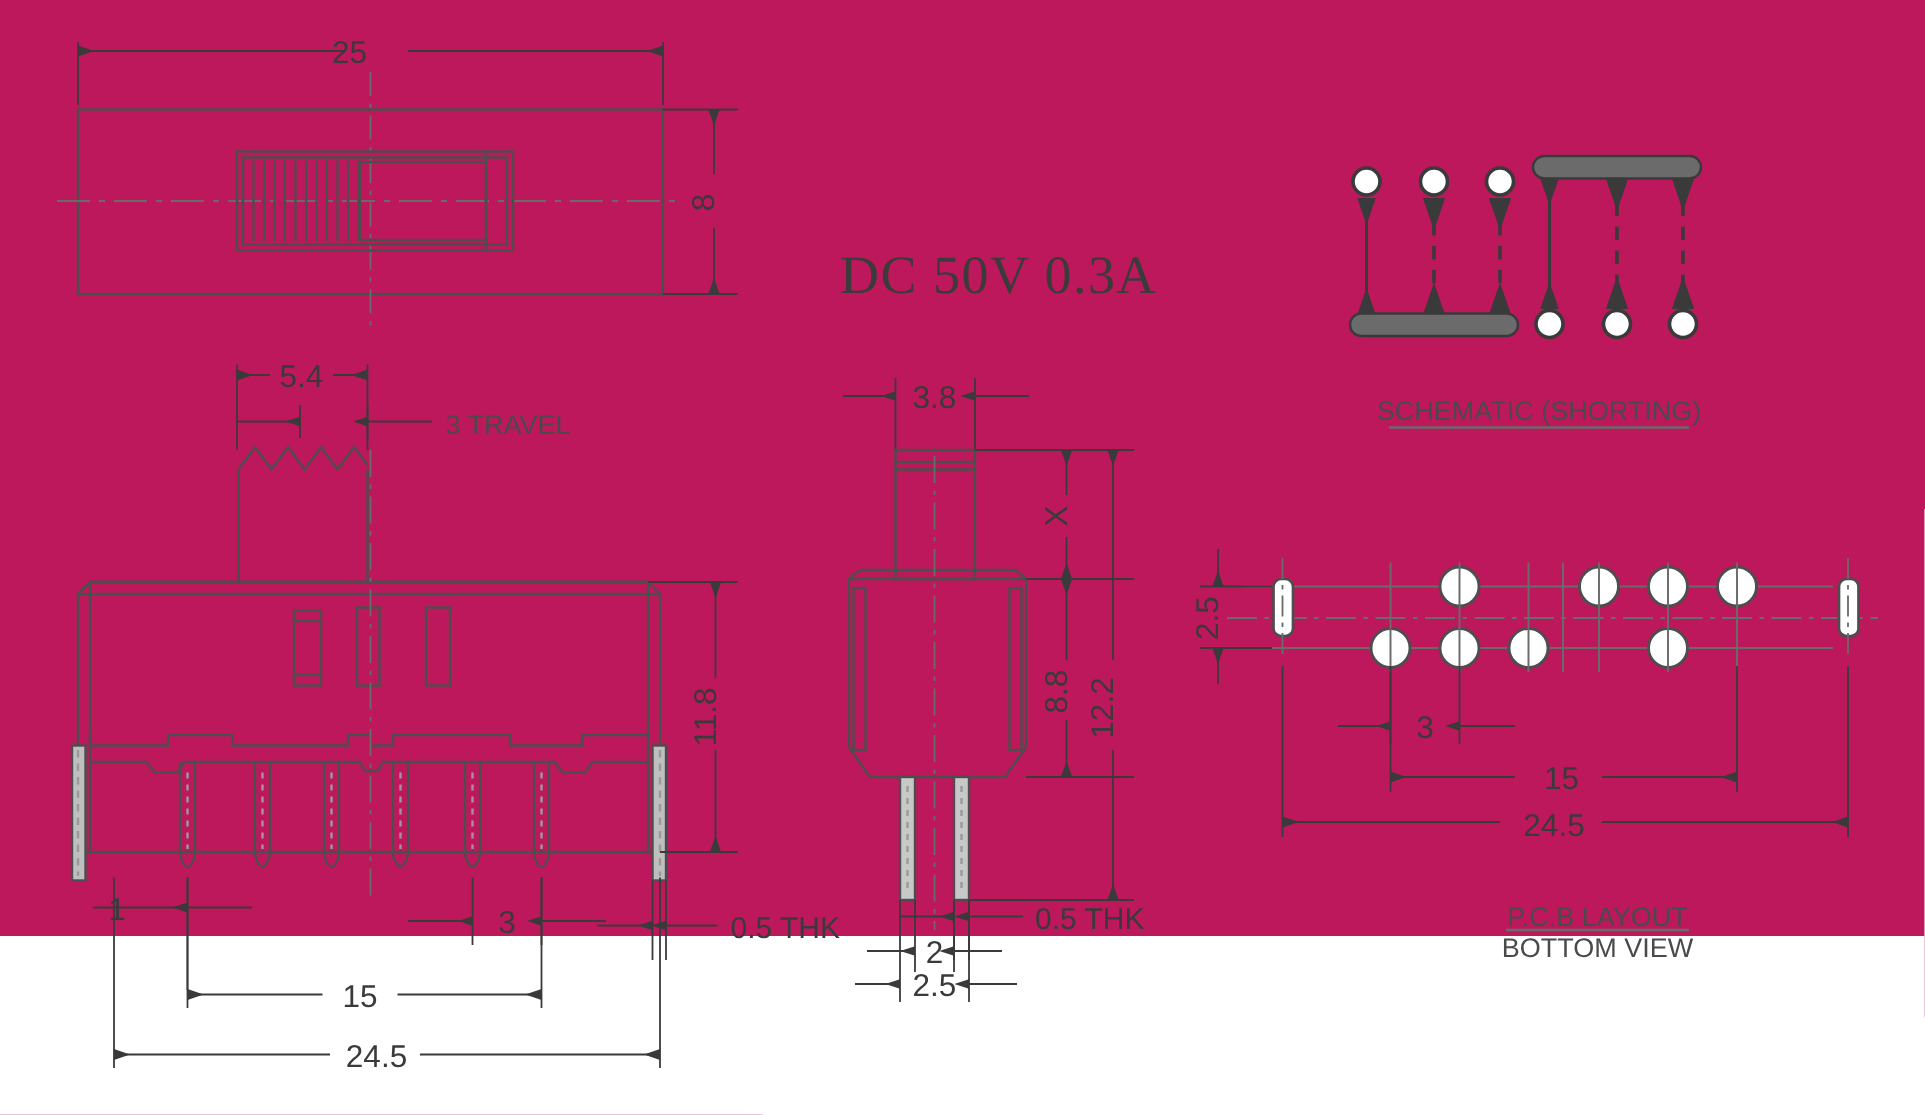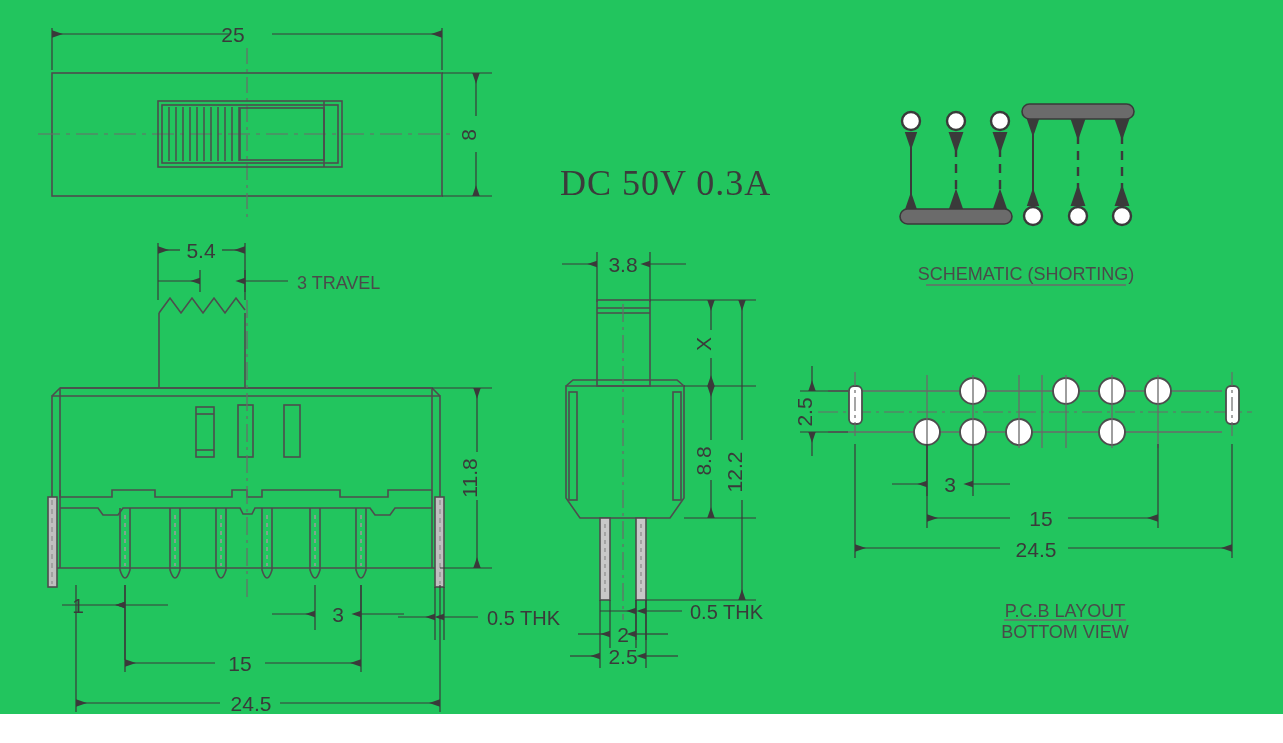--- a/index.html
+++ b/index.html
@@ -1,17 +1,17 @@
 <!DOCTYPE html>
 <html><head>
 <meta charset="utf-8">
 <style>
   html,body{margin:0;padding:0;background:#ffffff;}
   body{width:1283px;height:743px;font-family:"Liberation Sans",sans-serif;overflow:hidden;}
-  #sheet{position:relative;width:1283px;height:714px;background:#22c55e;}
+  #sheet{position:relative;width:1283px;height:624px;background:#be185d;}
   svg{display:block;}
   .dimtext{font-family:"Liberation Sans",sans-serif;fill:#3a3a3a;font-size:21px;}
   .dimtext-sm{font-family:"Liberation Sans",sans-serif;fill:#3a3a3a;font-size:20px;}
   .labeltext{font-family:"Liberation Sans",sans-serif;fill:#4a4a4a;font-size:18px;}
   .ratingtext{font-family:"Liberation Serif",serif;fill:#3b3b3b;font-size:36px;letter-spacing:1px;}
 </style>
 </head>
 <body>
 
 <div id="sheet">

